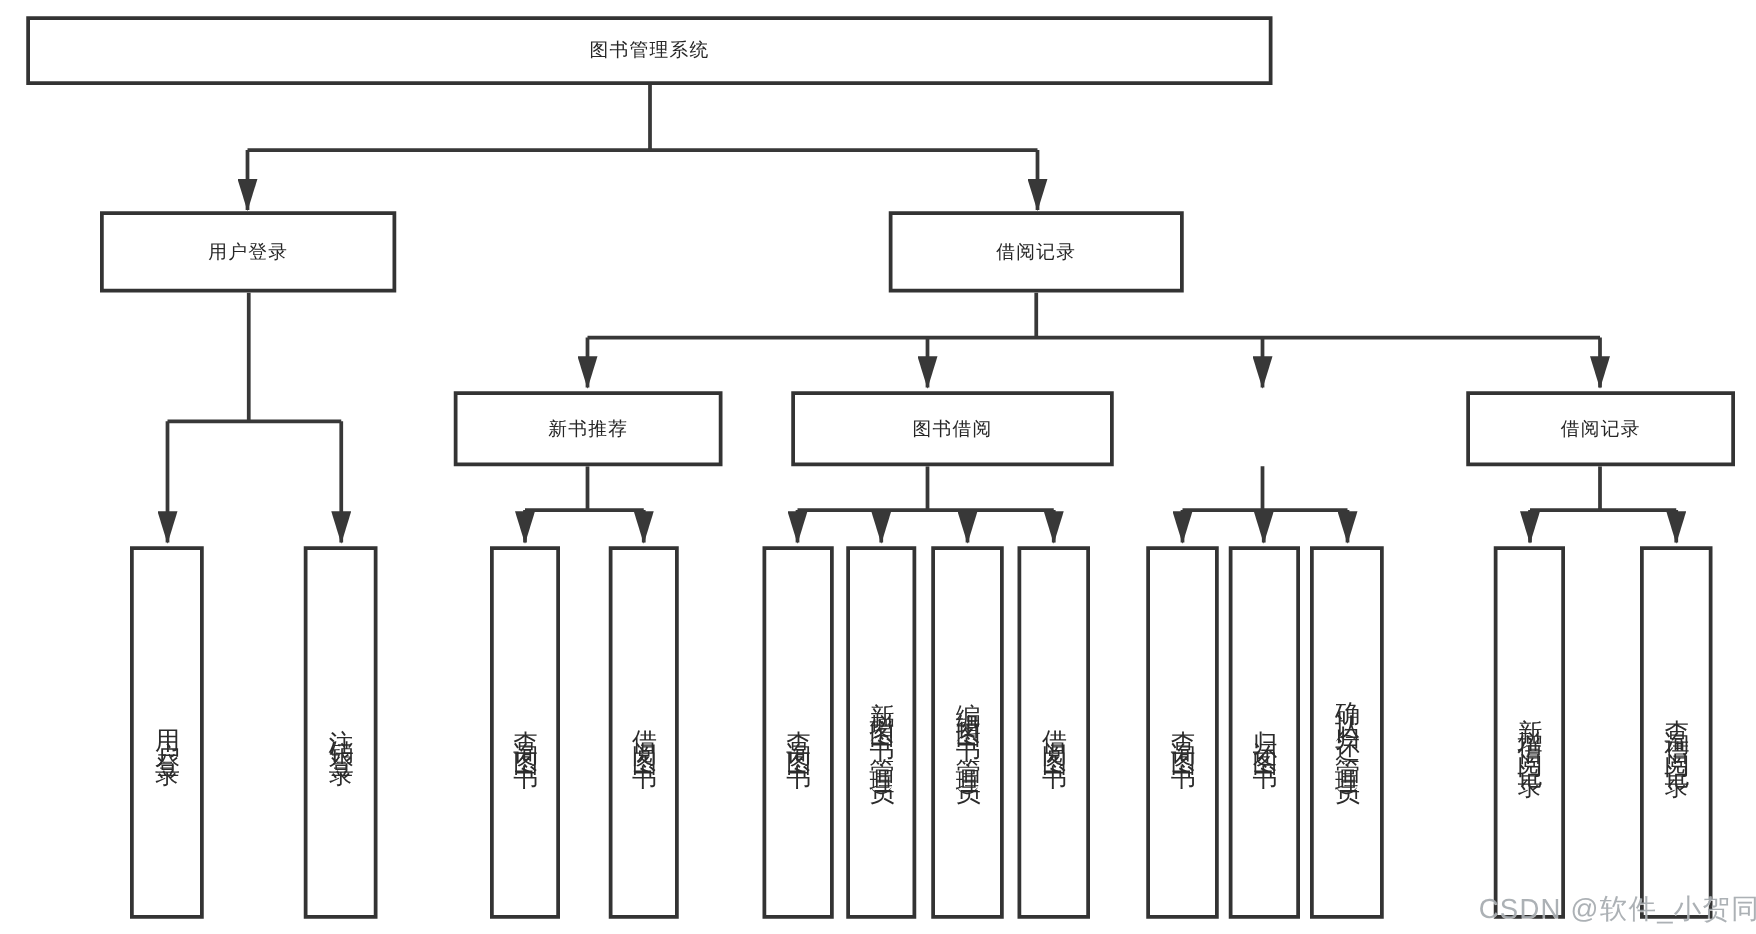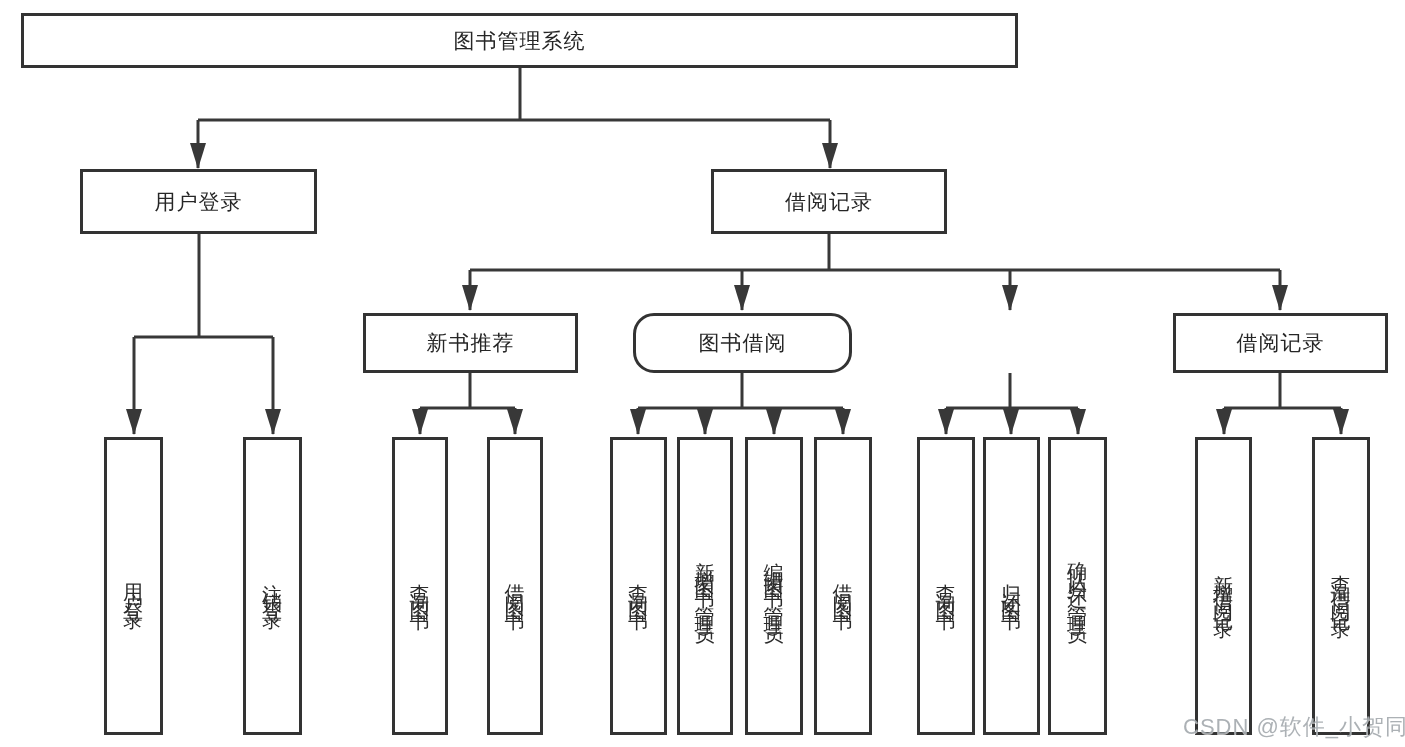--- a/index.html
+++ b/index.html
@@ -27,21 +27,21 @@
     position: absolute;
     box-sizing: border-box;
     border: 3px solid #333333;
     background: #ffffff;
     display: flex;
     align-items: center;
     justify-content: center;
     color: #262626;
   }
   .hnode {
-    font-size: 21px;
+    font-size: 15px;
     letter-spacing: 1px;
     white-space: nowrap;
   }
   .vnode span {
     writing-mode: vertical-rl;
     text-orientation: mixed;
     font-size: 20px;
     line-height: 1;
     letter-spacing: 9px;
     white-space: nowrap;
@@ -112,21 +112,21 @@
   <div class="node hnode" style="left:80px; top:169px; width:237px; height:65px;">
     <span>用户登录</span>
   </div>
   <div class="node hnode" style="left:711px; top:169px; width:236px; height:65px;">
     <span>借阅记录</span>
   </div>
 
   <div class="node hnode" style="left:363px; top:313px; width:215px; height:60px;font-family:Liberation Mono, monospace;">
     <span>新书推荐</span>
   </div>
-  <div class="node hnode" style="left:633px; top:313px; width:219px; height:60px;border-radius:21px;">
+  <div class="node hnode" style="left:633px; top:313px; width:258px; height:60px;">
     <span>图书借阅</span>
   </div>
   <div class="node hnode" style="left:1173px; top:313px; width:215px; height:60px;">
     <span>借阅记录</span>
   </div>
 
   <div class="node vnode" style="left:104px; top:437px; width:59px; height:298px;">
     <span>用户登录</span>
   </div>
   <div class="node vnode" style="left:243px; top:437px; width:59px; height:298px;">

